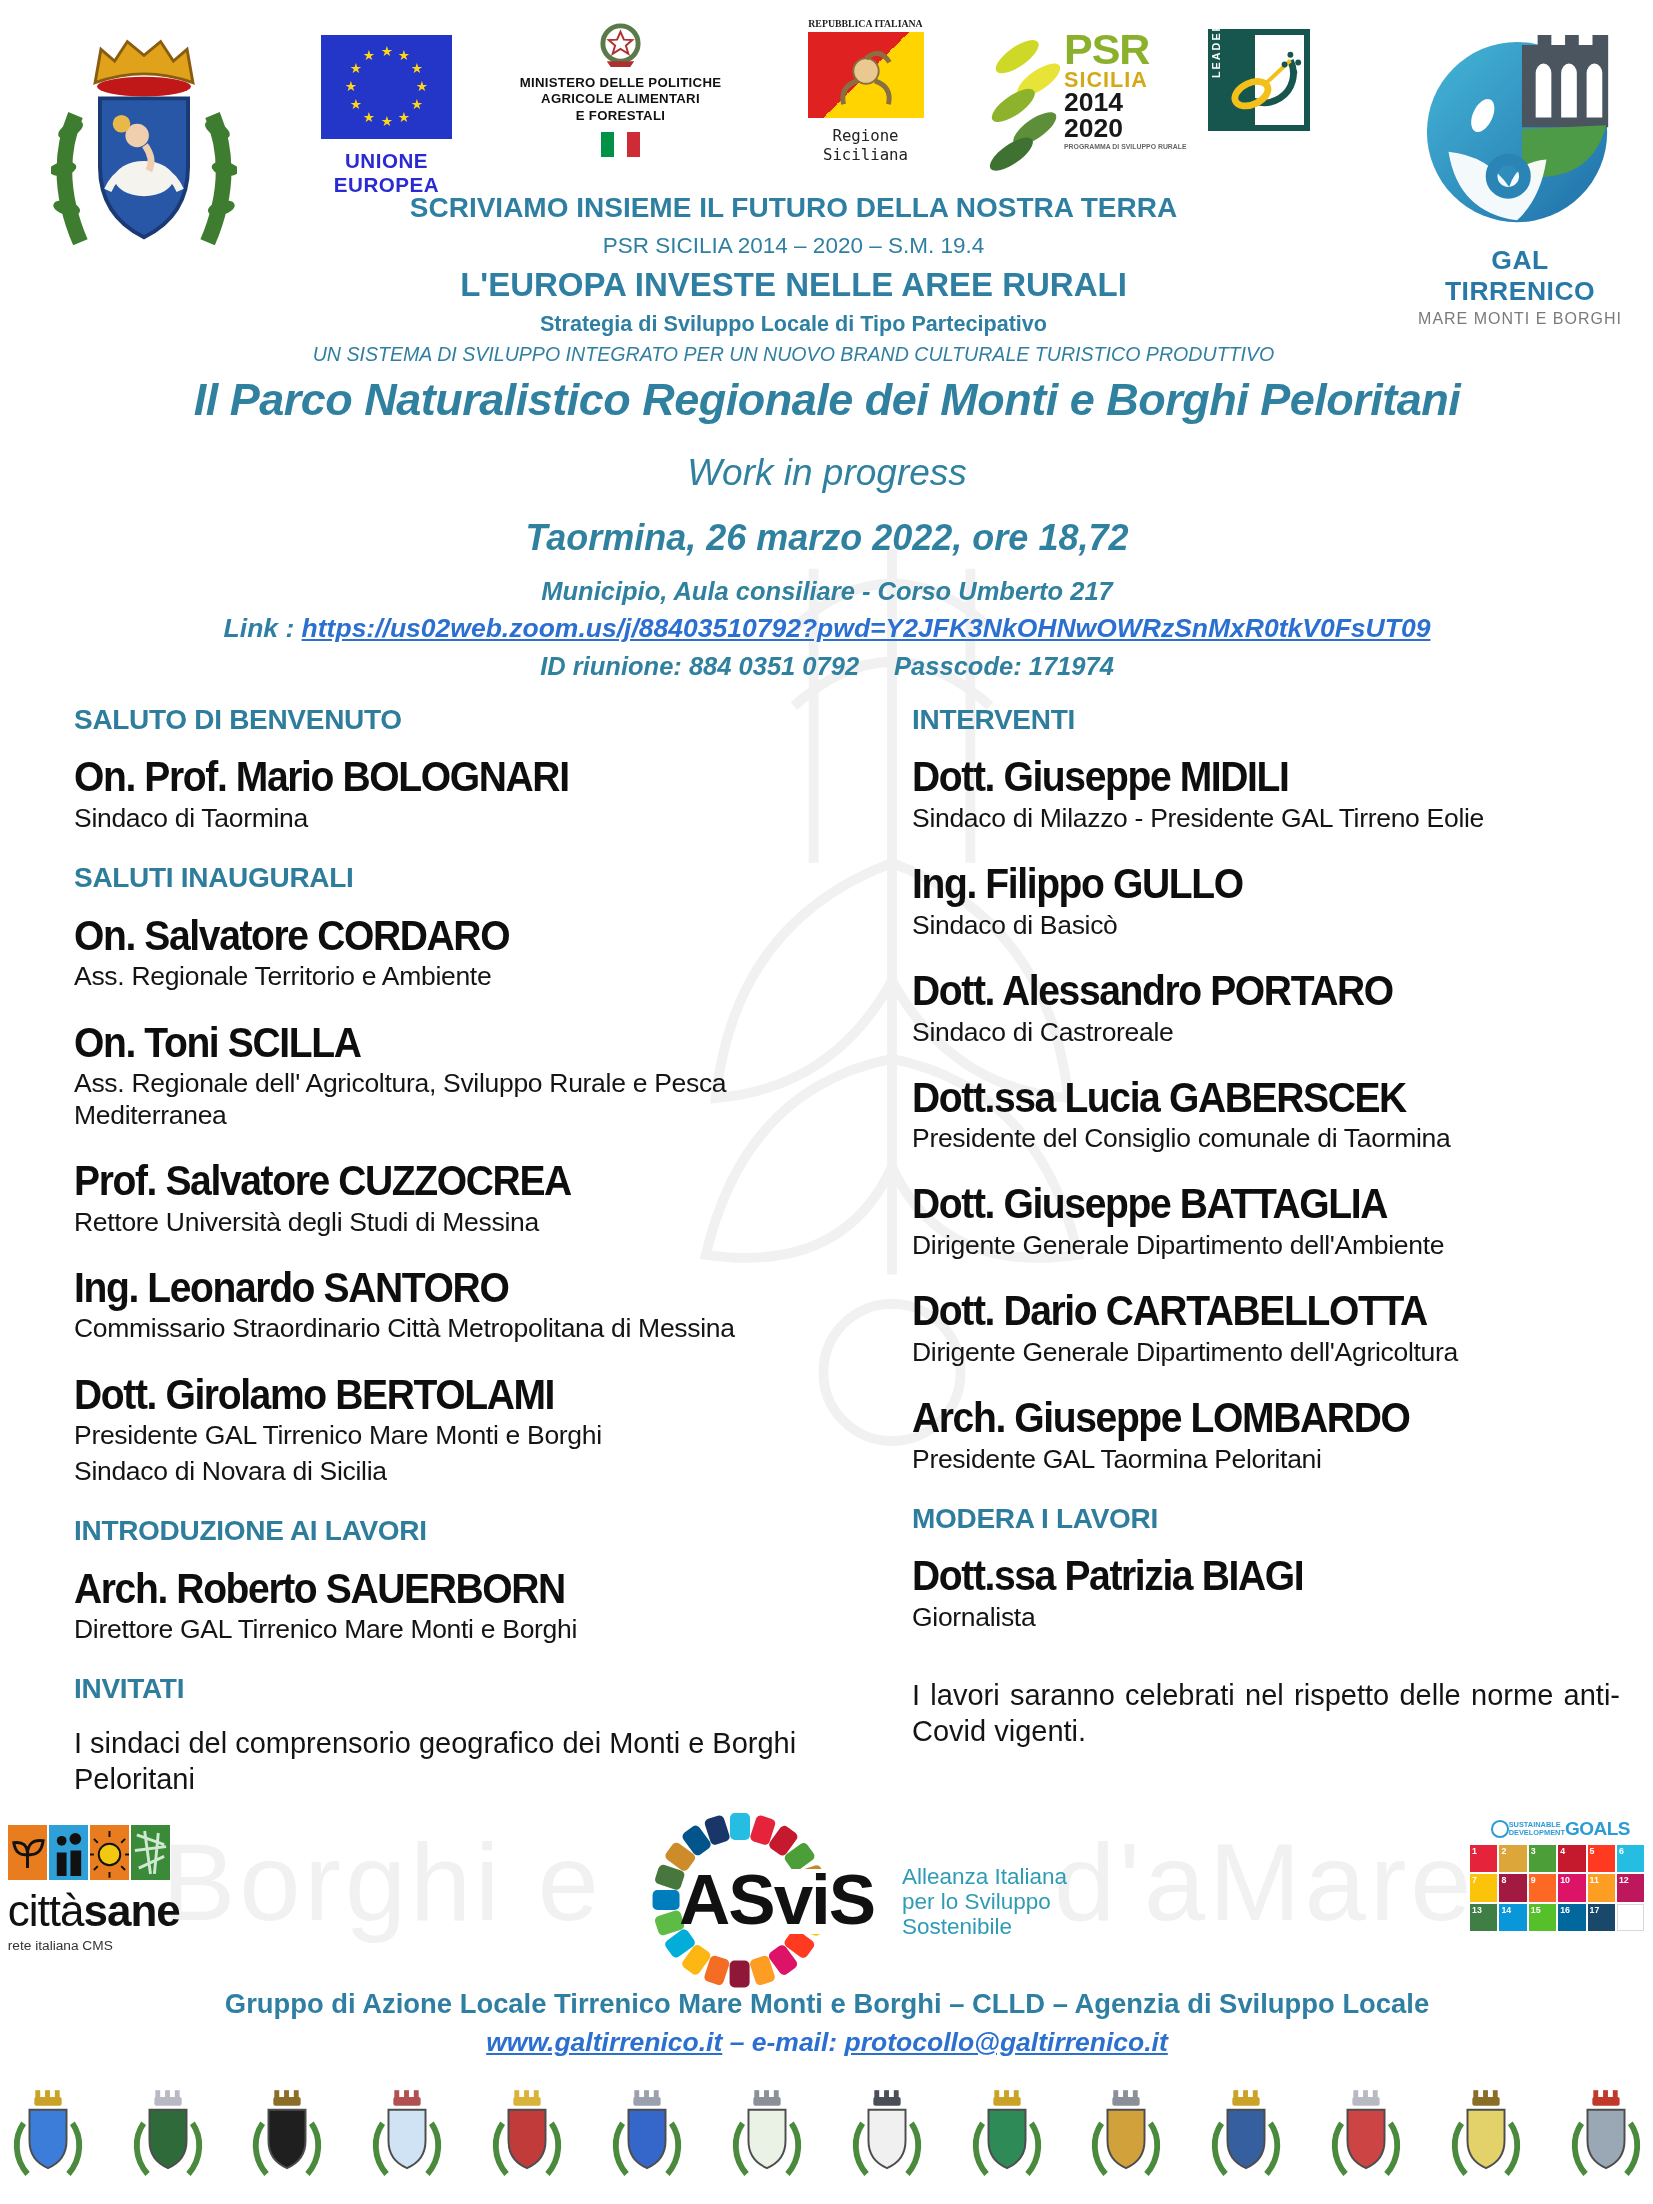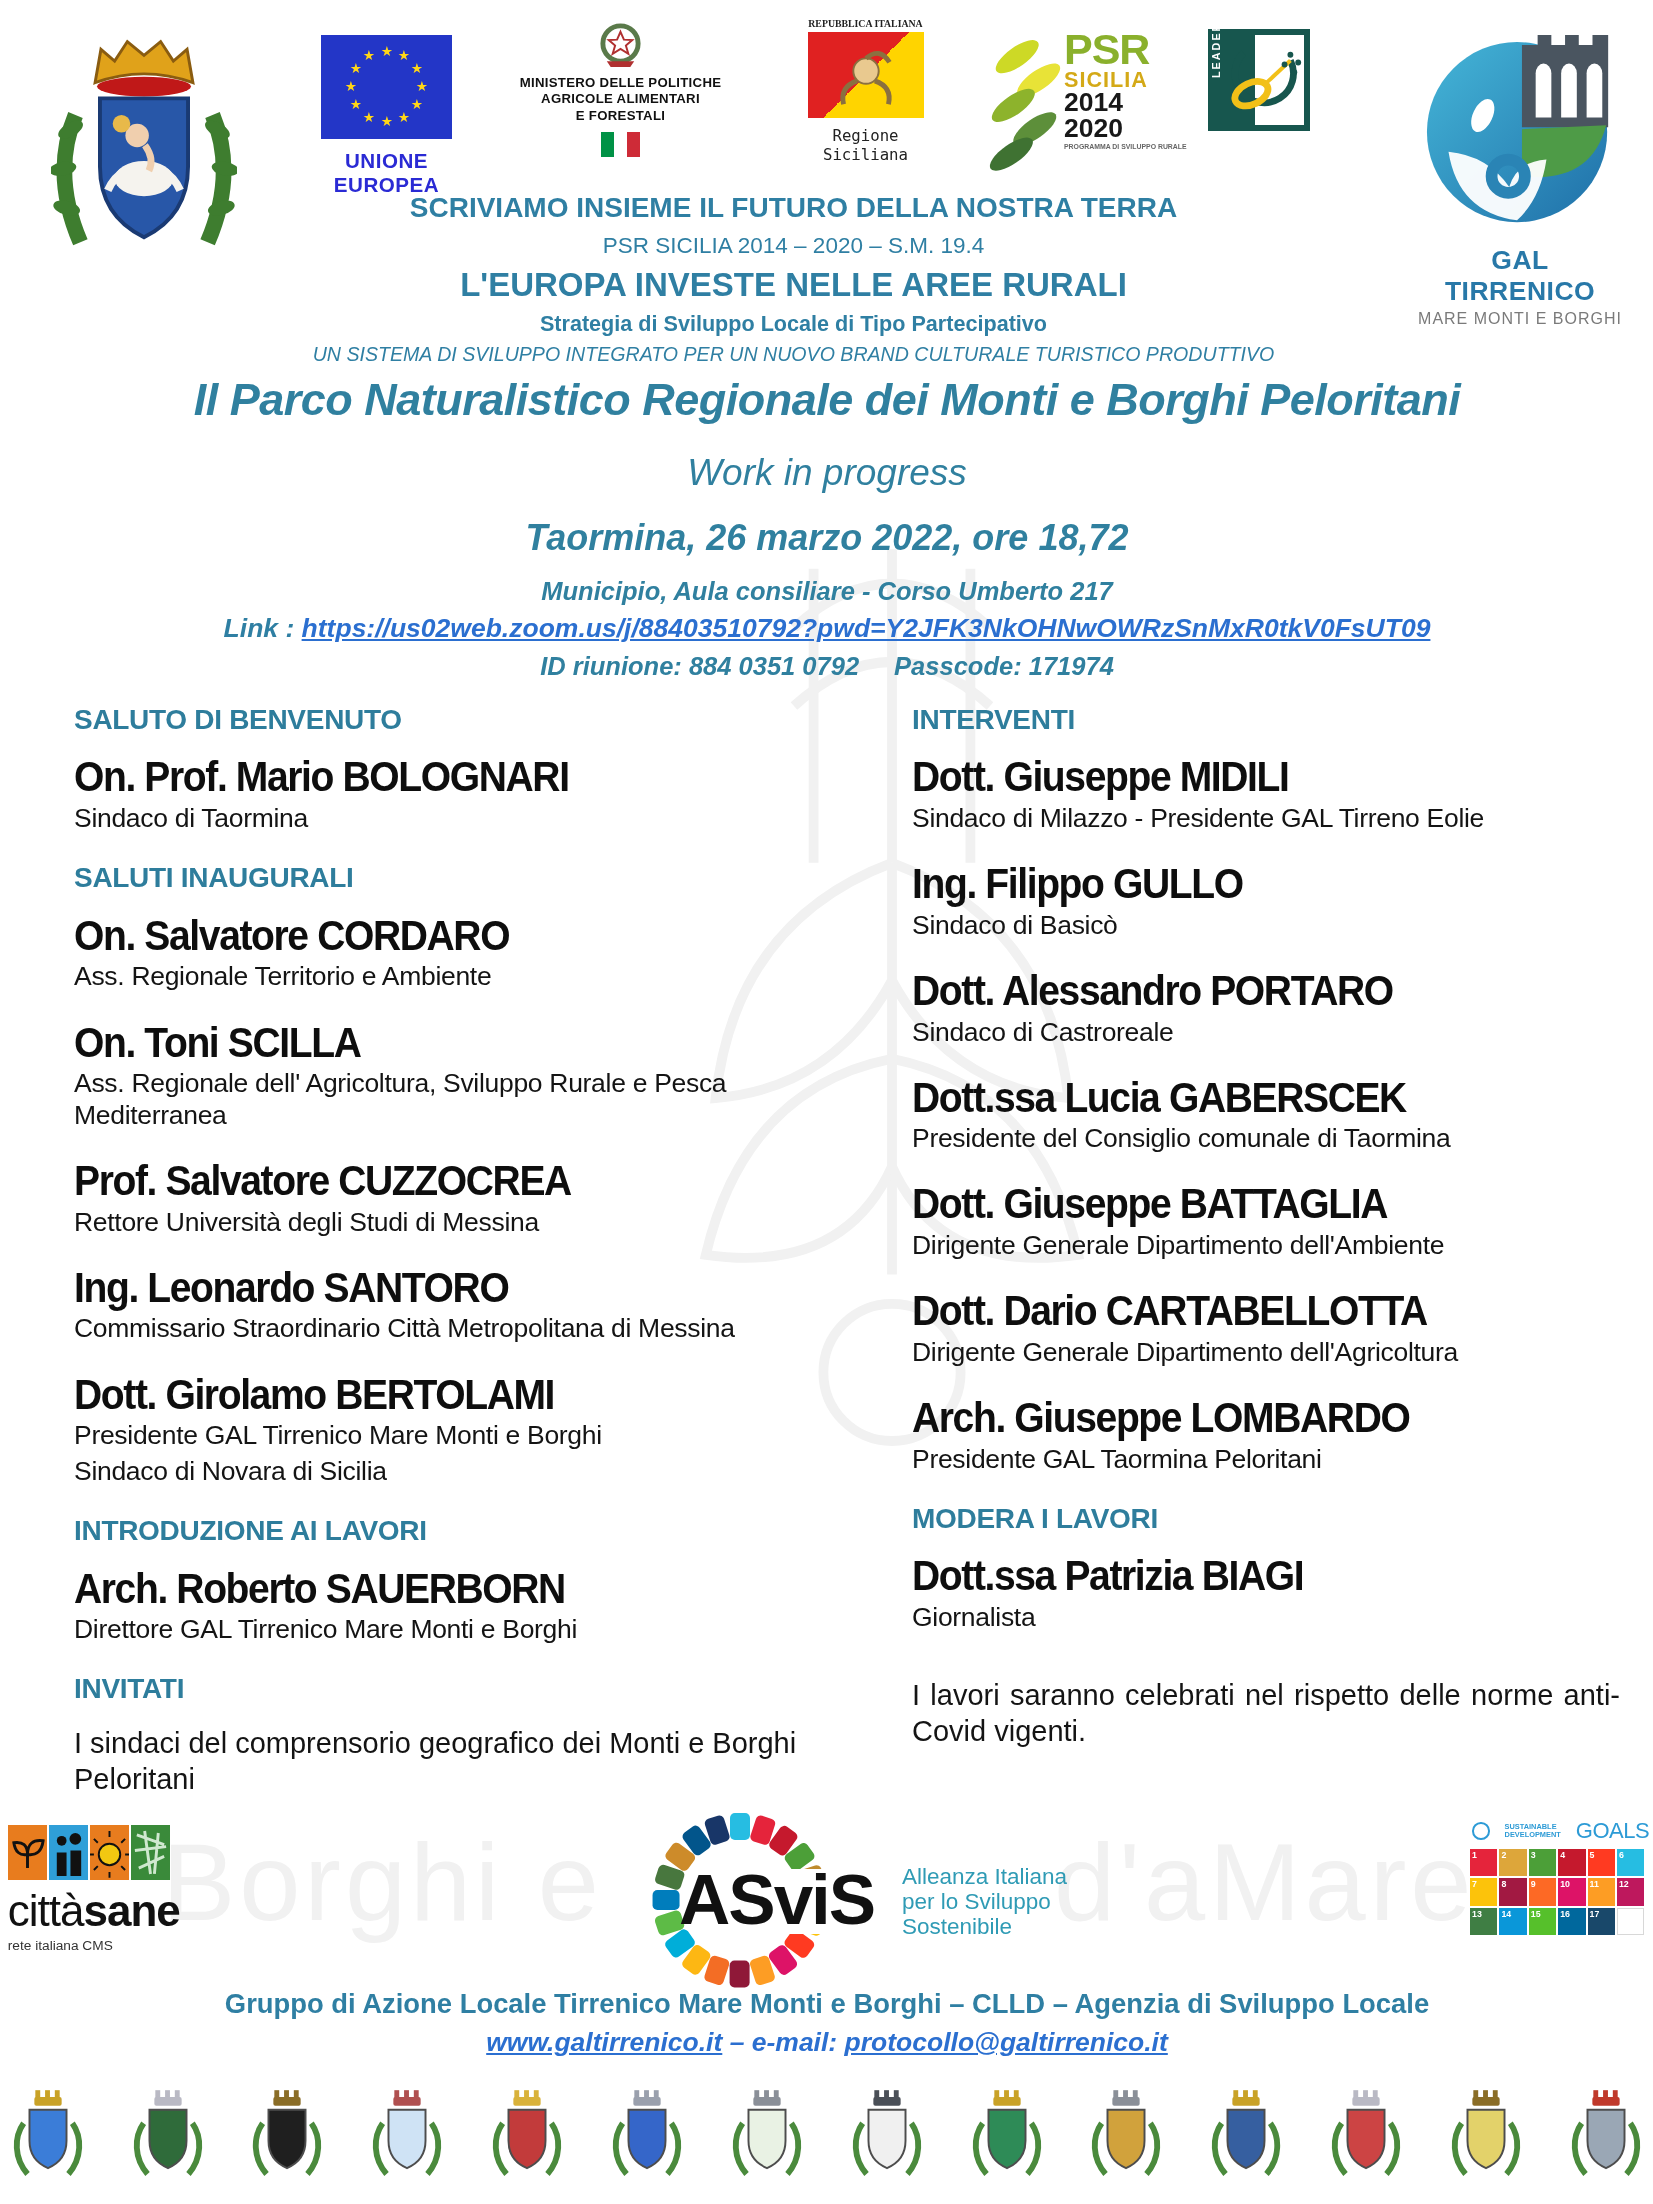--- a/index.html
+++ b/index.html
@@ -66,23 +66,23 @@
   .cs-word{font-size:44px;color:#111;margin-top:5.9px;letter-spacing:-1px;}
   .cs-word b{font-weight:bold;}
   .cs-sub{font-size:13.7px;color:#333;margin-top:2px;}
   .asvis-wrap{position:absolute;left:642px;top:1808px;width:510px;height:196px;}
   .asvis-ring{position:absolute;left:98px;top:93px;width:0;height:0;}
   .ring-tile{position:absolute;left:-9.8px;top:-13.7px;width:19.6px;height:26.5px;border-radius:4.9px;}
   .asvis-cover{position:absolute;left:54px;top:61px;width:294px;height:65px;background:#fff;}
   .asvis-name{position:absolute;left:37px;top:51px;font-size:71px;font-weight:bold;color:#111;letter-spacing:-2px;}
   .asvis-tag{position:absolute;left:260px;top:57px;color:#2f9bb5;font-size:22.5px;line-height:1.1;}
   .sdg-box{position:absolute;left:1470px;top:1818px;width:181px;}
-  .sdg-head{display:flex;align-items:center;justify-content:center;gap:15px;color:#2d9bd6;}
+  .sdg-head{display:flex;align-items:center;justify-content:center;gap:0;color:#2d9bd6;}
   .sdg-head-small{font-size:7.4px;font-weight:bold;line-height:1.05;text-align:left;}
-  .sdg-goals{font-size:22px;font-weight:normal;letter-spacing:-0.5px;}
+  .sdg-goals{font-size:19px;font-weight:bold;letter-spacing:-0.5px;}
   .sdg-circ{width:13.7px;height:13.7px;border-radius:50%;border:2px solid #2d9bd6;}
   .sdg-grid{margin-top:4.9px;display:grid;grid-template-columns:repeat(6,27.4px);gap:2px;}
   .sdg-tile{width:27.4px;height:27.4px;font-size:8.8px;font-weight:bold;padding:1px 0 0 2px;box-sizing:border-box;}
   
   .foot-org{left:0;top:1988px;width:1654px;text-align:center;color:#2f7fa3;font-size:27.4px;font-weight:600;}
   .foot-links{left:0;top:2027px;width:1654px;text-align:center;font-size:26.5px;font-style:italic;font-weight:bold;color:#2b6fd0;}
   .crest-row{left:9.8px;top:2086px;width:1634px;display:flex;justify-content:space-between;align-items:flex-end;}
   .crest{width:76px;height:98px;}
 </style>
 </head>

